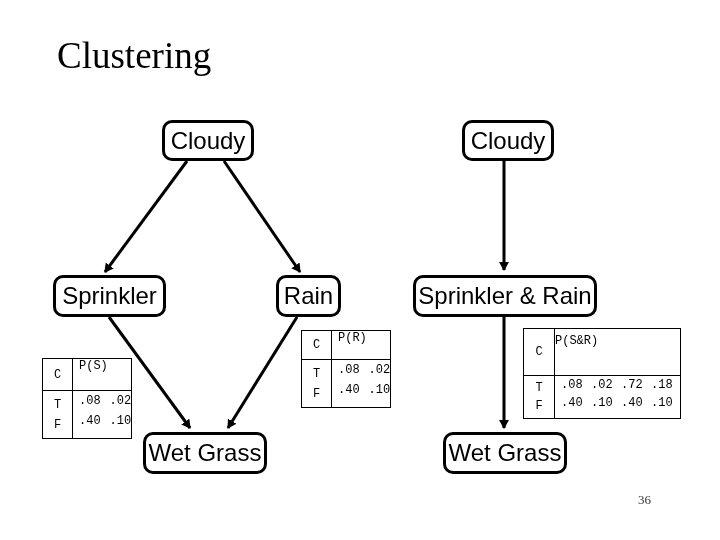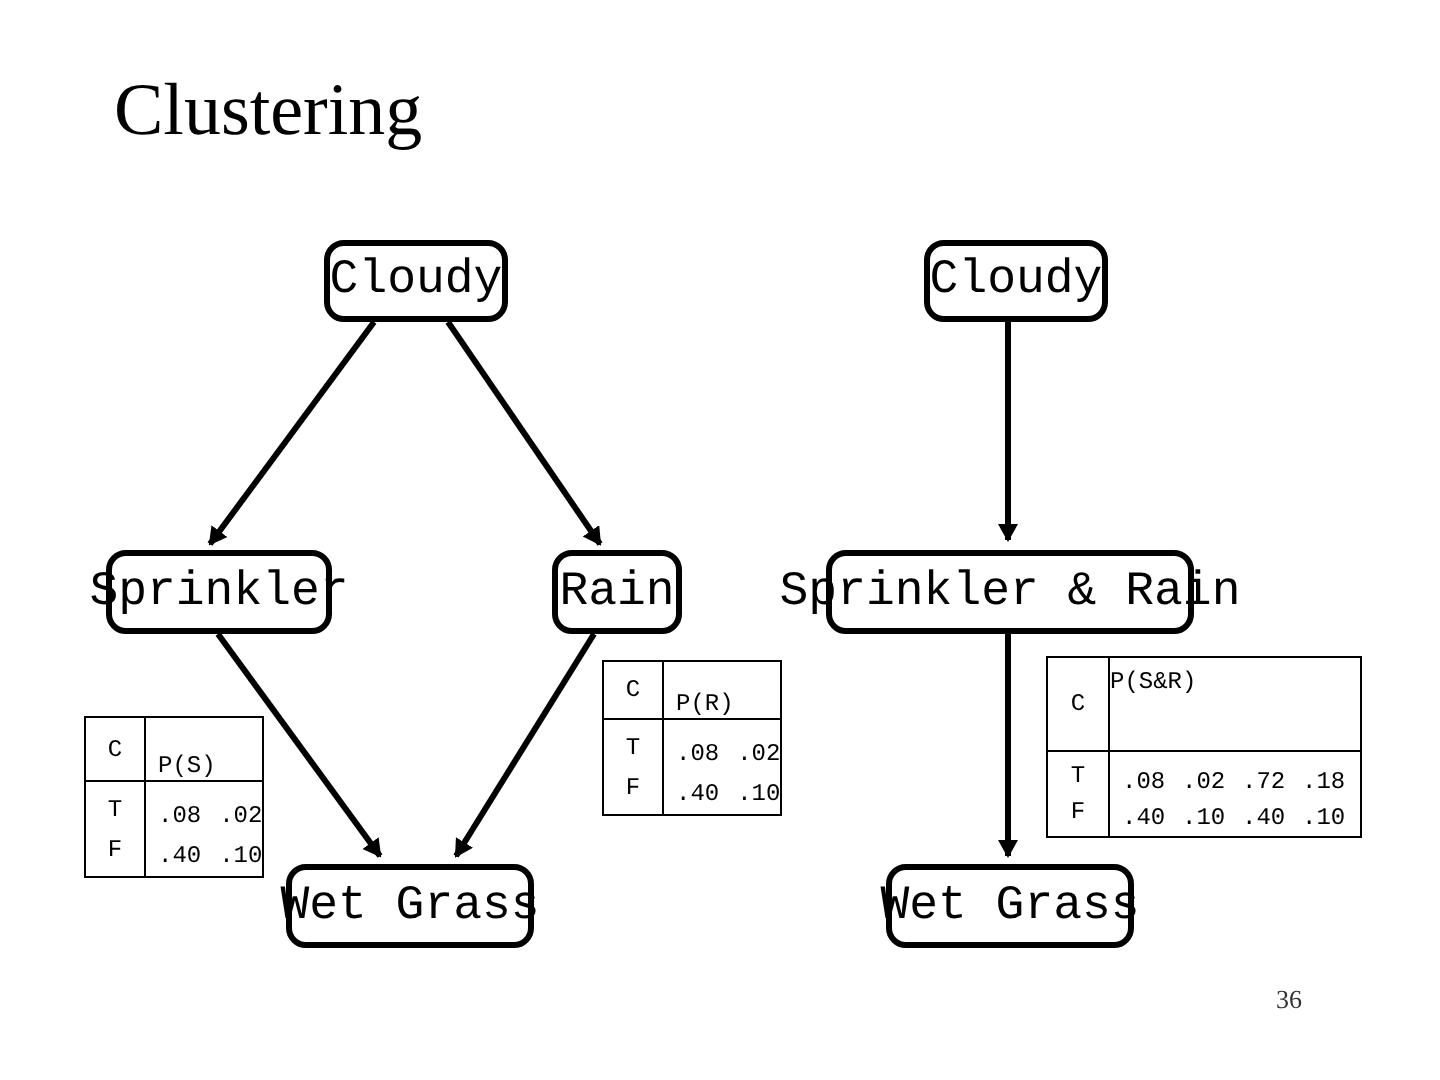--- a/index.html
+++ b/index.html
@@ -20,21 +20,21 @@
   }
 
   svg.edges { position: absolute; left: 0; top: 0; z-index: 1; }
 
   .node {
     position: absolute; z-index: 2;
     box-sizing: border-box;
     display: flex; align-items: center; justify-content: center;
     border: 3px solid #000; border-radius: 10px;
     background: #fff;
-    font-family: Liberation Mono, monospace;
+    font-family: Liberation Sans, sans-serif;
     font-size: 24px; white-space: nowrap;
   }
   .node-cloudy-left     { left: 162px; top: 120px; width: 92px;  height: 41px; }
   .node-cloudy-right    { left: 462px; top: 120px; width: 92px;  height: 41px; }
   .node-sprinkler       { left: 53px;  top: 275px; width: 113px; height: 42px; }
   .node-rain            { left: 276px; top: 275px; width: 65px;  height: 42px; }
   .node-sprinkler-rain  { left: 413px; top: 275px; width: 184px; height: 42px; }
   .node-wet-grass-left  { left: 143px; top: 432px; width: 124px; height: 42px; }
   .node-wet-grass-right { left: 443px; top: 432px; width: 124px; height: 42px; }
 
@@ -56,21 +56,21 @@
   .cpt-joint     .cpt-header { height: 46px; }
   .cpt-data { display: flex; flex: 1; }
 
   .corner-col {
     width: 29px; border-right: 1px solid #000;
     display: flex; flex-direction: column;
     align-items: center; justify-content: center;
     flex-shrink: 0;
   }
   .cpt-joint .corner-col { width: 30px; }
-  .value-col { flex: 1; display: flex; flex-direction: column; justify-content: flex-end; }
+  .value-col { flex: 1; display: flex; flex-direction: column; justify-content: flex-start; }
 
   .cpt-header .value-col { padding-left: 6px; }
   .cpt-data .corner-col div { line-height: 20px; }
   .cpt-data .value-col { padding-left: 6px; }
   .vals { display: flex; gap: 9px; line-height: 20px; white-space: nowrap; }
 
   .cpt-joint .cpt-header .value-col { padding-left: 0; align-items: stretch; justify-content: flex-start; padding-top: 4px; }
   .joint-title { text-align: left; line-height: 16px; }
   .joint-colheads { display: flex; gap: 8px; padding-left: 6px; margin-top: 4px; line-height: 18px; }
   .joint-colheads span { width: 22px; text-align: center; }

